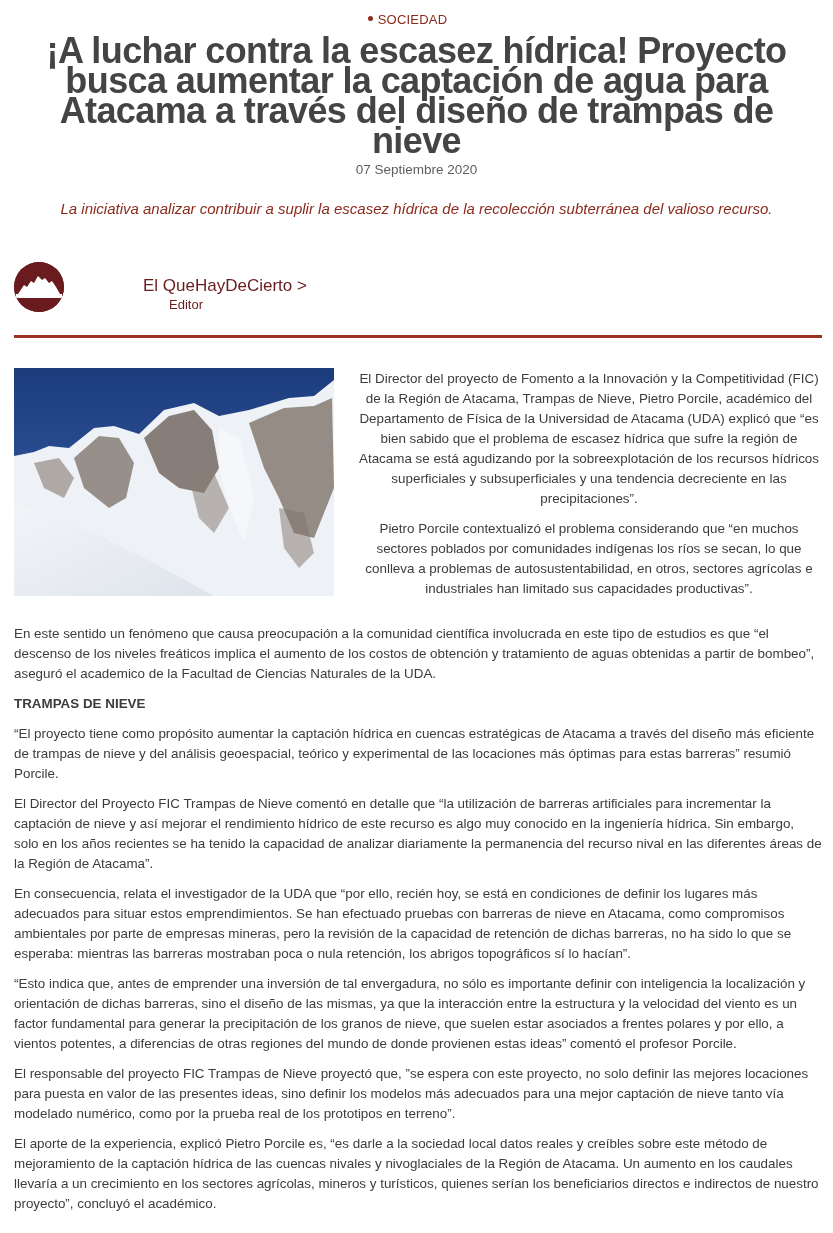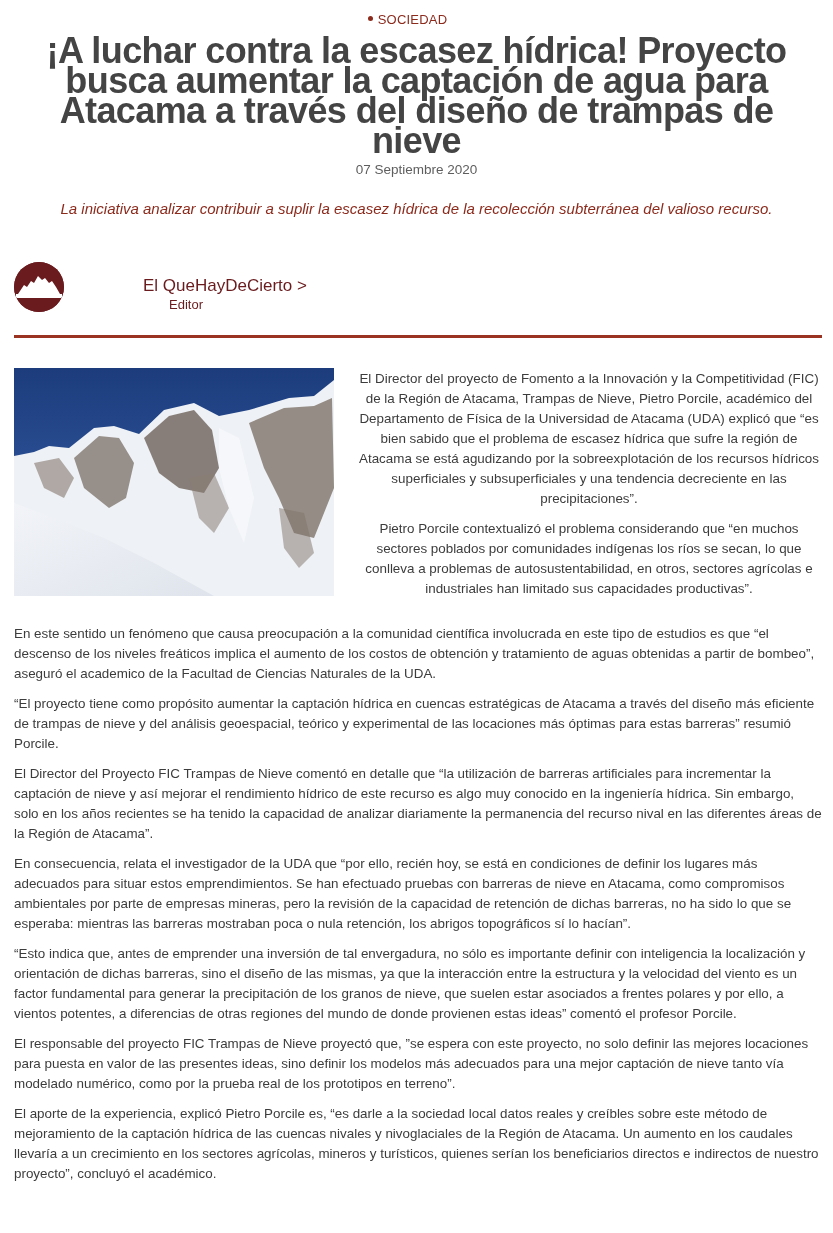--- a/index.html
+++ b/index.html
@@ -165,19 +165,20 @@
   </svg>
 </div>
 
 <div class="side-col body-text">
   <p>El Director del proyecto de Fomento a la Innovación y la Competitividad (FIC) de la Región de Atacama, Trampas de Nieve, Pietro Porcile, académico del Departamento de Física de la Universidad de Atacama (UDA) explicó que “es bien sabido que el problema de escasez hídrica que sufre la región de Atacama se está agudizando por la sobreexplotación de los recursos hídricos superficiales y subsuperficiales y una tendencia decreciente en las precipitaciones”.</p>
   <p>Pietro Porcile contextualizó el problema considerando que “en muchos sectores poblados por comunidades indígenas los ríos se secan, lo que conlleva a problemas de autosustentabilidad, en otros, sectores agrícolas e industriales han limitado sus capacidades productivas”.</p>
 </div>
 
 <div class="full-col body-text">
   <p>En este sentido un fenómeno que causa preocupación a la comunidad científica involucrada en este tipo de estudios es que “el descenso de los niveles freáticos implica el aumento de los costos de obtención y tratamiento de aguas obtenidas a partir de bombeo”, aseguró el academico de la Facultad de Ciencias Naturales de la UDA.</p>
+  <p class="subhead">TRAMPAS DE NIEVE</p>
   <p>“El proyecto tiene como propósito aumentar la captación hídrica en cuencas estratégicas de Atacama a través del diseño más eficiente de trampas de nieve y del análisis geoespacial, teórico y experimental de las locaciones más óptimas para estas barreras” resumió Porcile.</p>
   <p>El Director del Proyecto FIC Trampas de Nieve comentó en detalle que “la utilización de barreras artificiales para incrementar la captación de nieve y así mejorar el rendimiento hídrico de este recurso es algo muy conocido en la ingeniería hídrica. Sin embargo, solo en los años recientes se ha tenido la capacidad de analizar diariamente la permanencia del recurso nival en las diferentes áreas de la Región de Atacama”.</p>
   <p>En consecuencia, relata el investigador de la UDA que “por ello, recién hoy, se está en condiciones de definir los lugares más adecuados para situar estos emprendimientos. Se han efectuado pruebas con barreras de nieve en Atacama, como compromisos ambientales por parte de empresas mineras, pero la revisión de la capacidad de retención de dichas barreras, no ha sido lo que se esperaba: mientras las barreras mostraban poca o nula retención, los abrigos topográficos sí lo hacían”.</p>
   <p>“Esto indica que, antes de emprender una inversión de tal envergadura, no sólo es importante definir con inteligencia la localización y orientación de dichas barreras, sino el diseño de las mismas, ya que la interacción entre la estructura y la velocidad del viento es un factor fundamental para generar la precipitación de los granos de nieve, que suelen estar asociados a frentes polares y por ello, a vientos potentes, a diferencias de otras regiones del mundo de donde provienen estas ideas” comentó el profesor Porcile.</p>
   <p>El responsable del proyecto FIC Trampas de Nieve proyectó que, ”se espera con este proyecto, no solo definir las mejores locaciones para puesta en valor de las presentes ideas, sino definir los modelos más adecuados para una mejor captación de nieve tanto vía modelado numérico, como por la prueba real de los prototipos en terreno”.</p>
   <p>El aporte de la experiencia, explicó Pietro Porcile es, “es darle a la sociedad local datos reales y creíbles sobre este método de mejoramiento de la captación hídrica de las cuencas nivales y nivoglaciales de la Región de Atacama. Un aumento en los caudales llevaría a un crecimiento en los sectores agrícolas, mineros y turísticos, quienes serían los beneficiarios directos e indirectos de nuestro proyecto”, concluyó el académico.</p>
 </div>
 
 </body></html>

